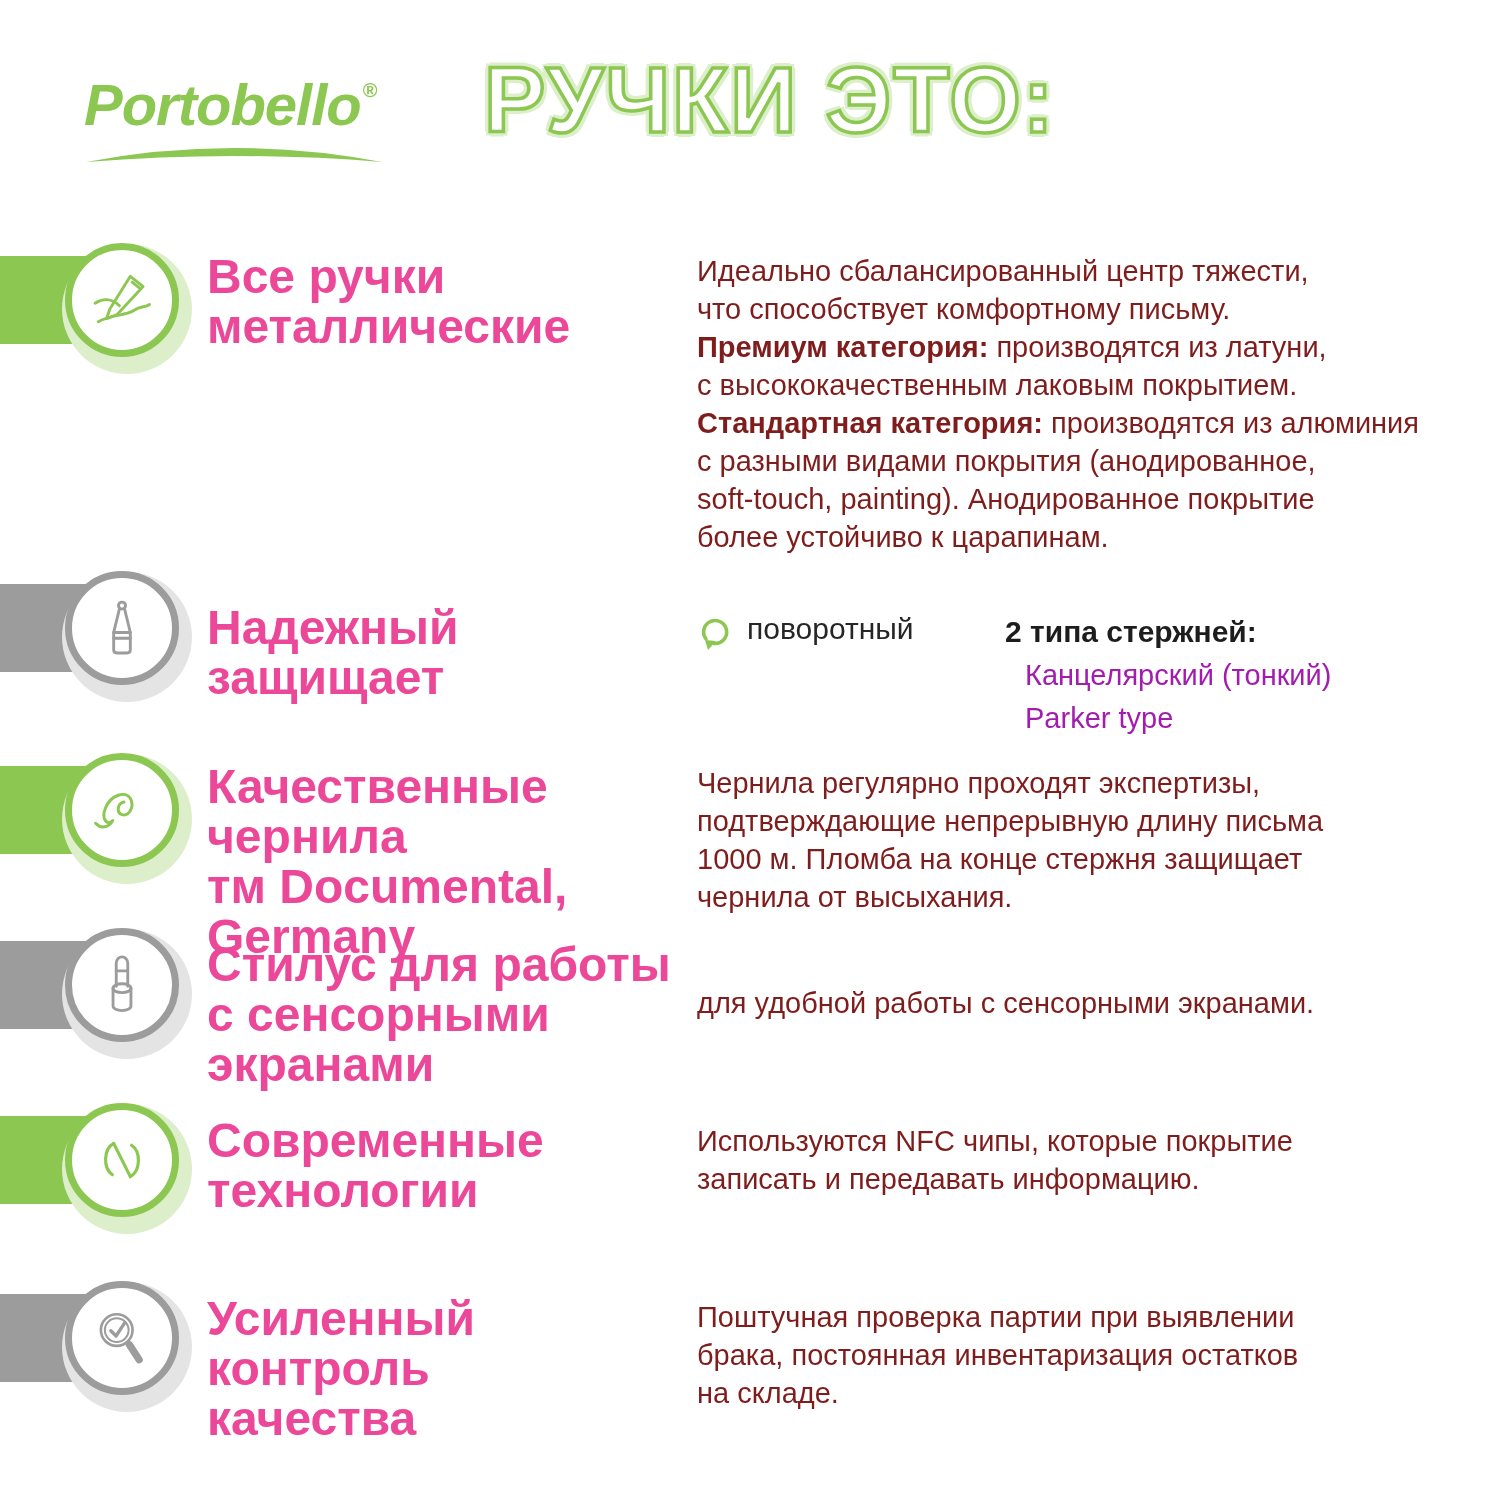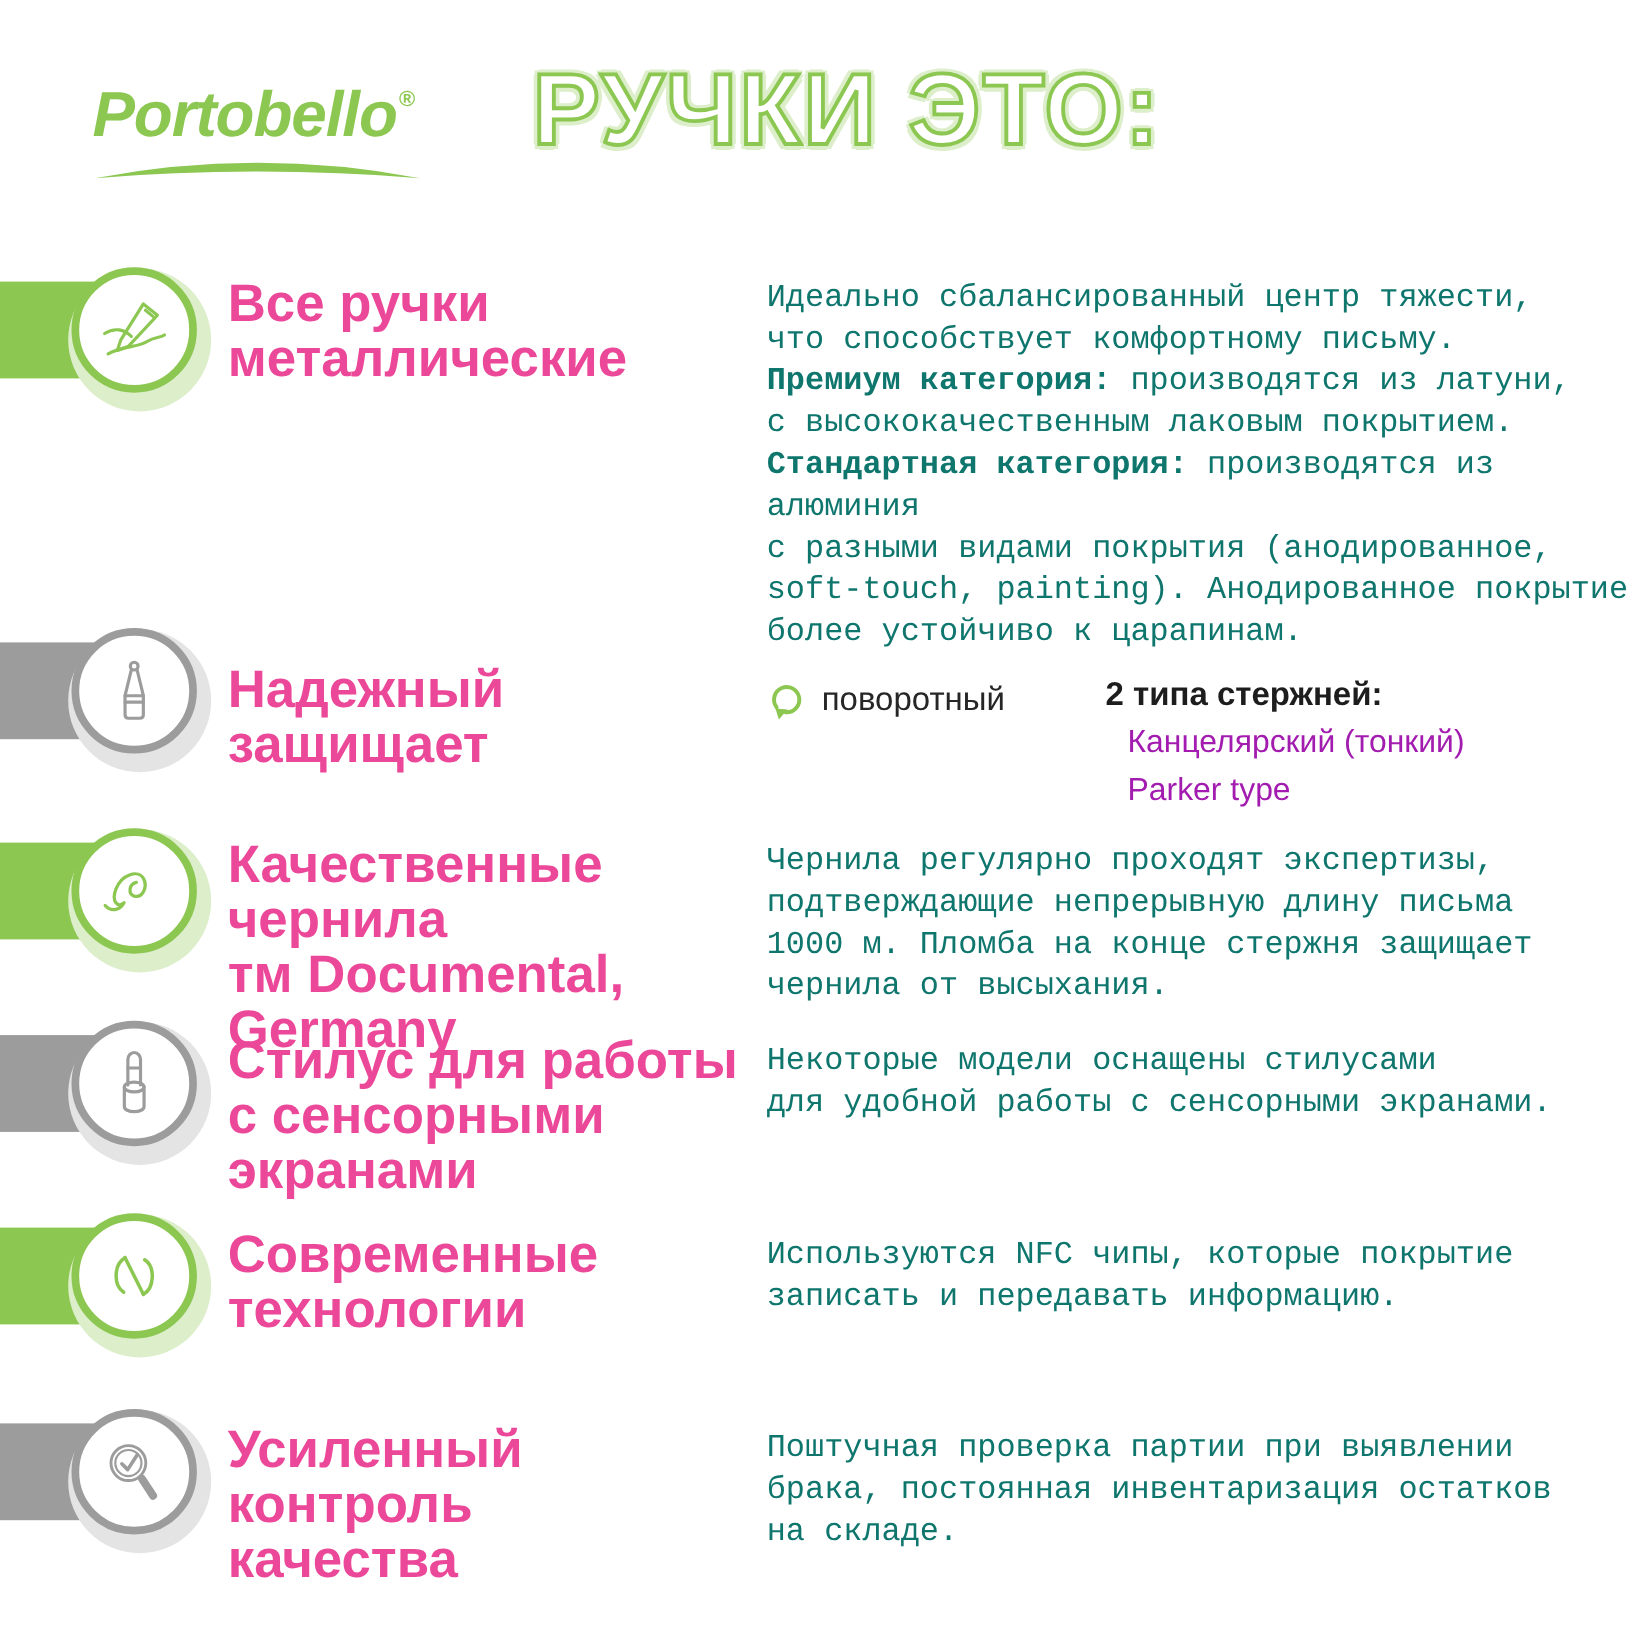--- a/index.html
+++ b/index.html
@@ -42,26 +42,26 @@
     display:flex;align-items:center;justify-content:center;z-index:2;
   }
   .icon-circle svg{display:block;}
   .feature-title{
     position:absolute;left:207px;top:var(--ty);width:480px;
     font-size:48px;font-weight:bold;line-height:50px;color:#ec4899;
     white-space:pre-line;letter-spacing:0;
   }
   .feature-desc{
     position:absolute;left:697px;top:var(--dy);width:790px;
-    font-size:29px;line-height:38px;color:#0f766e;font-family:Liberation Mono, monospace;
+    font-size:29px;line-height:38px;color:#7f1d1d;
   }
   .feature-desc b{font-weight:bold;}
   
   .mech-list{position:absolute;left:695px;top:612px;width:300px;}
-  .mech-item{display:flex;align-items:center;height:47px;}
+  .mech-item{display:flex;align-items:flex-start;height:47px;}
   .mech-item svg{flex:0 0 40px;}
   .mech-label{font-size:30px;color:#262626;margin-left:12px;}
   .refills{position:absolute;left:1005px;top:610px;width:440px;}
   .refills-heading{font-size:30px;font-weight:bold;color:#1d1d1d;line-height:44px;}
   .refill-item{font-size:29px;color:#a21caf;line-height:43px;margin-left:20px;}
   .stroke{fill:none;stroke:var(--accent);stroke-linecap:round;stroke-linejoin:round;}
 </style>
 </head>
 <body style="--green: #8cc751; --green-pale: #ddeecb; --gray: #9c9c9c; --gray-pale: #e4e4e4;">
 
@@ -140,21 +140,21 @@
       <g class="stroke" stroke-width="4.5">
         <path d="M41 52 L41 16 A 9 10 0 0 1 59 16 L59 52"></path>
         <line x1="41" y1="28" x2="59" y2="28"></line>
         <ellipse cx="50" cy="55" rx="14" ry="7"></ellipse>
         <path d="M36 55 L36 83 A 14 7 0 0 0 64 83 L64 55"></path>
       </g>
     </svg>
   </div>
   <div class="feature-title">Стилус для работы
 с сенсорными экранами</div>
-  <div class="feature-desc"><span>Некоторые модели оснащены стилусами</span><br><span>для удобной работы с сенсорными экранами.</span></div>
+  <div class="feature-desc"><br><span>для удобной работы с сенсорными экранами.</span></div>
 </div>
 
 <div class="row accent-green" style="--cy:1160px;--ty:1116px;--dy:1122px;">
   <div class="bar"></div>
   <div class="icon-circle">
     <svg width="64" height="64" viewBox="0 0 100 100">
       <g class="stroke" stroke-width="5">
         <path d="M37 24 C21 33 20 63 35 73"></path>
         <path d="M63 76 C79 67 80 37 65 27"></path>
         <path d="M37 24 L63 76"></path>

